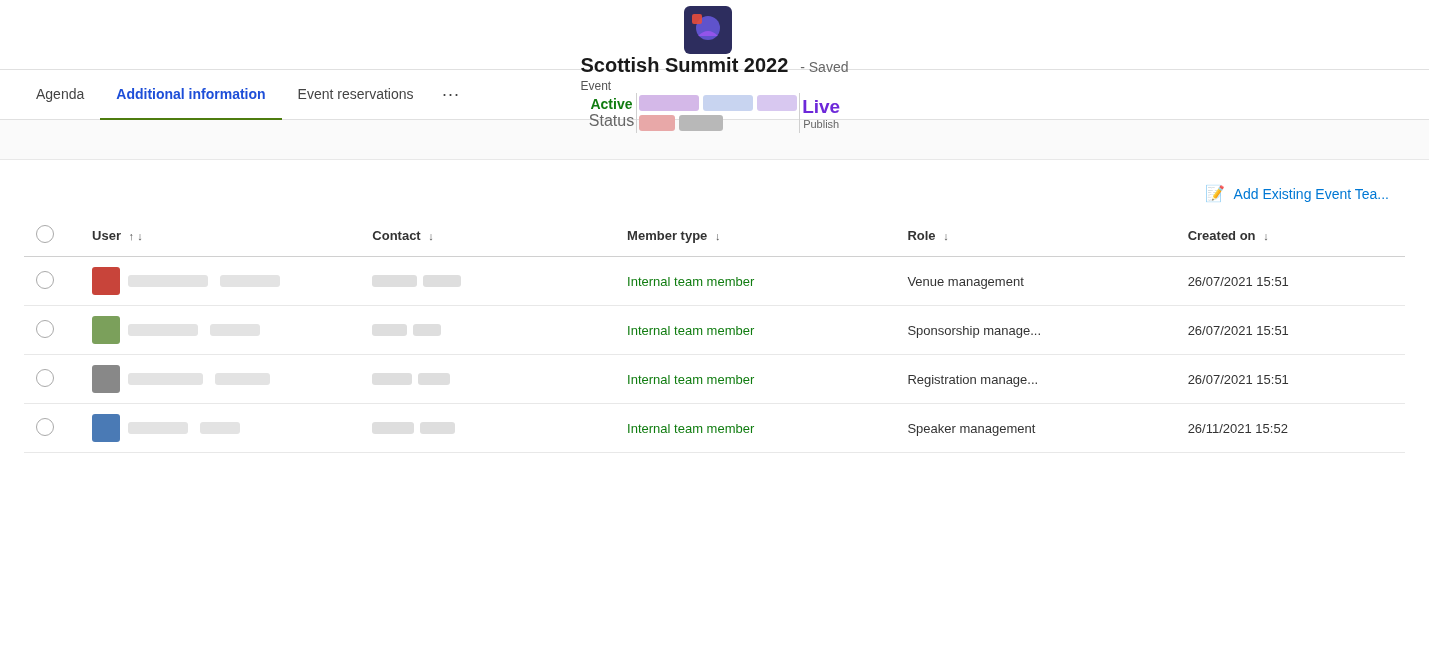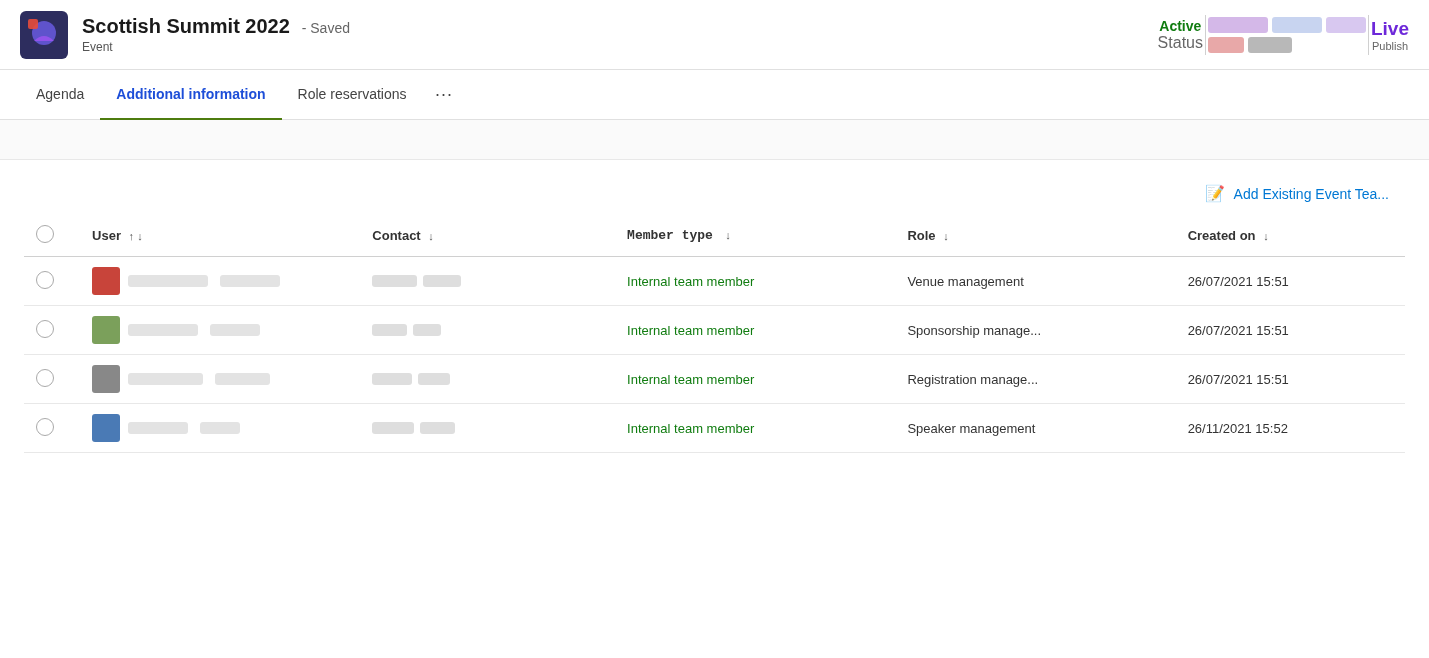--- a/index.html
+++ b/index.html
@@ -2,23 +2,24 @@
 <html><head>
   <meta charset="utf-8">
   <style>
     * { box-sizing: border-box; margin: 0; padding: 0; }
     body { font-family: 'Segoe UI', Arial, sans-serif; font-size: 14px; color: #333; background: #fff; }
 
     
     .header {
       display: flex;
       align-items: center;
-      padding: 14px 20px;
+      padding: 6px 20px;
       border-bottom: 1px solid #e0e0e0;
       height: 70px;
+      flex-direction: column;
     }
     .logo {
       width: 48px;
       height: 48px;
       margin-right: 14px;
       flex-shrink: 0;
     }
     .header-title-block { flex: 1; }
     .header-title {
       font-size: 20px;
@@ -167,21 +168,21 @@
     .data-table td {
       padding: 10px 12px;
       font-size: 13px;
       border-bottom: 1px solid #e8e8e8;
       vertical-align: middle;
     }
 
     .checkbox-col { width: 44px; }
     .user-col { width: 220px; }
     .contact-col { width: 200px; }
-    .member-type-col { width: 220px; font-family: Liberation Mono, monospace; }
+    .member-type-col { width: 220px; }
     .role-col { width: 220px; }
     .created-col { width: 180px; }
 
     .row-checkbox {
       width: 18px;
       height: 18px;
       border-radius: 50%;
       border: 1px solid #aaa;
       display: inline-block;
     }
@@ -287,21 +288,21 @@
     <div class="publish-block">
       <div class="publish-value">Live</div>
       <div class="publish-label">Publish</div>
     </div>
   </div>
 </div>
 
 <div class="nav-tabs">
   <div class="nav-tab">Agenda</div>
   <div class="nav-tab active">Additional information</div>
-  <div class="nav-tab">Role reservations</div>
+  <div class="nav-tab">Event reservations</div>
   <div class="nav-tab-more">···</div>
 </div>
 
 <div class="secondary-bar"></div>
 
 <div class="main-content">
 
   <div class="add-button-row">
     <button class="add-button">
       <span style="font-size:16px;">📝</span>

